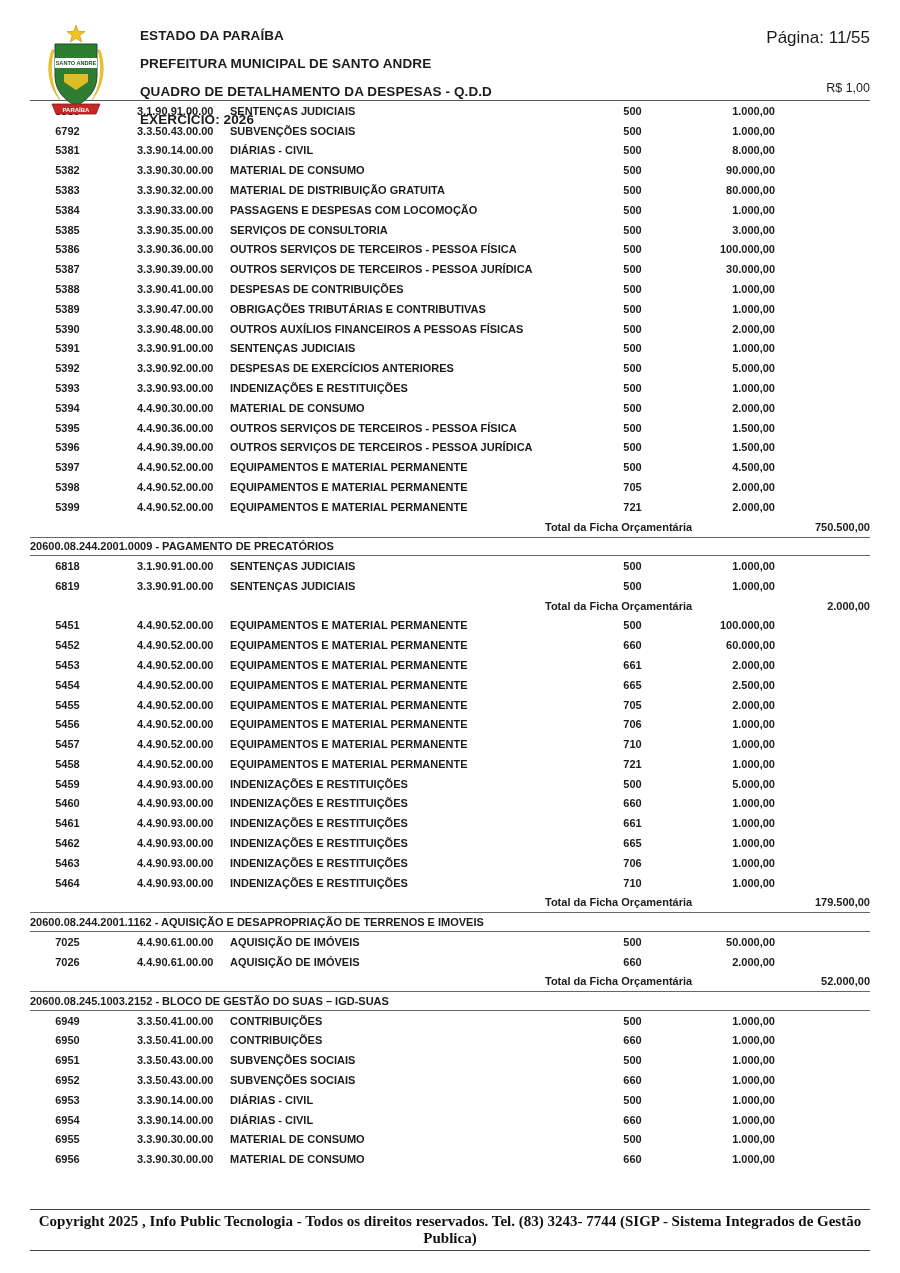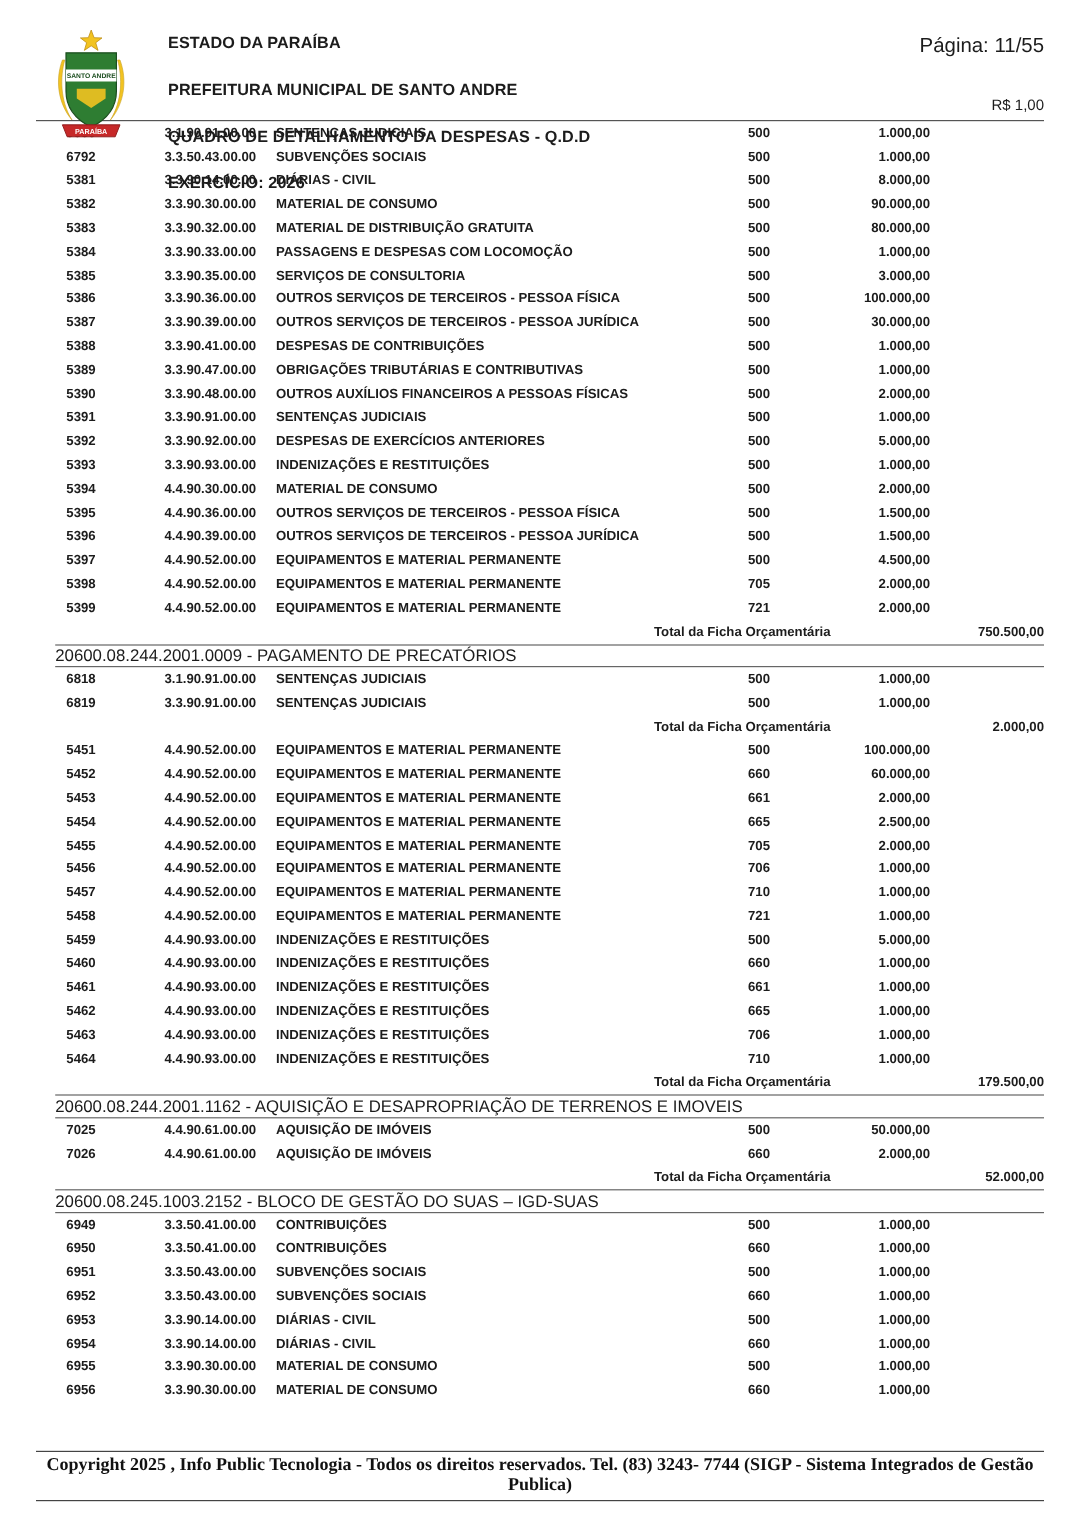--- a/index.html
+++ b/index.html
@@ -7,21 +7,21 @@
   body {
     width:900px; height:1273px; position:relative;
     font-family:"Liberation Sans", sans-serif;
     color:#1c1c1c; overflow:hidden;
   }
   .page { padding:0 30px; }
 
   
   .report-header { display:flex; align-items:flex-start; padding-top:24px; height:98px; position:relative; }
   .logo-wrap { width:72px; height:94px; margin-left:10px; flex:0 0 auto; }
-  .header-titles { margin-left:28px; display:flex; flex-direction:column; gap:24px; padding-top:4px; }
+  .header-titles { margin-left:28px; display:flex; flex-direction:column; gap:13px; padding-top:4px; }
   .header-titles .hline { font-weight:bold; font-size:13.5px; letter-spacing:0.1px; }
   .header-right { position:absolute; right:0; top:24px; height:94px; width:160px; }
   .page-label { position:absolute; top:4px; right:0; font-size:17px; }
   .currency-label { position:absolute; top:57px; right:0; font-size:12.5px; }
   .header-rule { border-bottom:1px solid #555; margin-top:2px; }
 
   
   .report-table { font-size:11px; }
   .row {
     display:grid;
@@ -31,22 +31,22 @@
   .cell.code { text-align:center; }
   .cell.natureza { padding-left:32px; }
   .cell.desc { padding-left:0; }
   .cell.fonte { text-align:center; }
   .cell.valor { text-align:right; }
   .total-row { display:flex; height:19.8px; align-items:center; font-weight:bold; }
   .total-label { margin-left:515px; }
   .total-value { margin-left:auto; }
   .section-header {
     height:19.5px; display:flex; align-items:center;
-    font-weight:normal; font-size:14px;
-    border-top:1px solid #666; border-bottom:1px solid #666;margin-left:16px;
+    font-weight:bold; font-size:11px;
+    border-top:1px solid #666; border-bottom:1px solid #666;
   }
 
   
   .report-footer {
     position:absolute; left:30px; right:30px; bottom:22px;
     border-top:1px solid #444; border-bottom:1px solid #444;
     text-align:center; font-family:"Liberation Serif", serif;
     font-weight:bold; font-size:15px; padding:3px 0 3px 0; color:#111;
   }
 </style>

